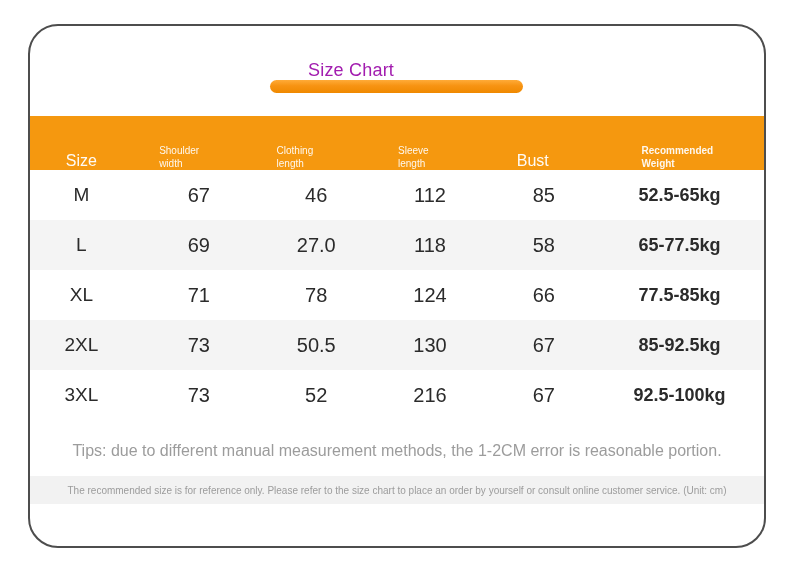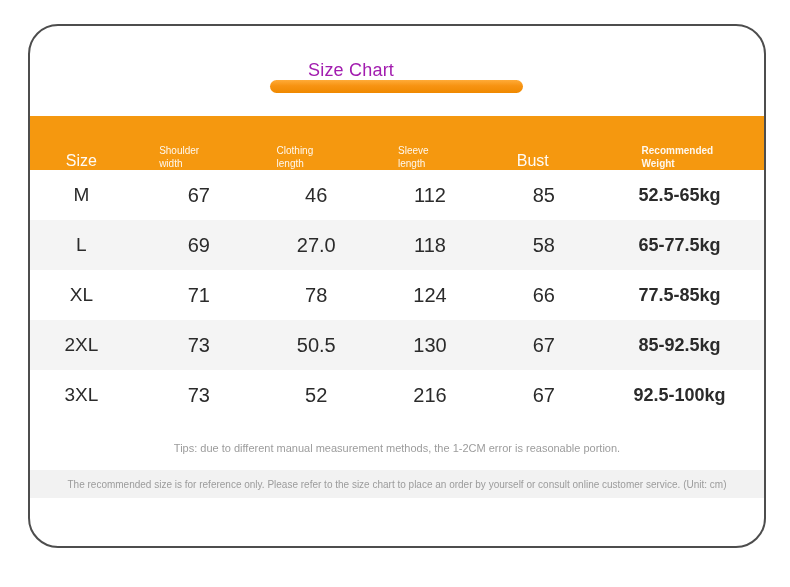--- a/index.html
+++ b/index.html
@@ -47,21 +47,21 @@
   
   .trow{display:flex;height:50px;align-items:center;color:var(--text_dark);}
   .trow:nth-child(even){background:var(--row_alt);}
   .trow .c0{font-size:19px;}
   .trow .c1,.trow .c2,.trow .c4{font-size:20px;}
   .trow .c3{font-size:20px;}
   .trow .c5{font-size:18px;}
   
   .tip-line{
     margin-top:22px;text-align:center;
-    font-size:11px;color:var(--note_gray);
+    font-size:16px;color:var(--note_gray);
   }
   .disclaimer-band{
     margin-top:16px;height:28px;background:var(--note_band);
     display:flex;align-items:center;justify-content:center;
   }
   .disclaimer-band div{font-size:10px;color:var(--note_gray);}
 </style>
 </head>
 <body>
 

